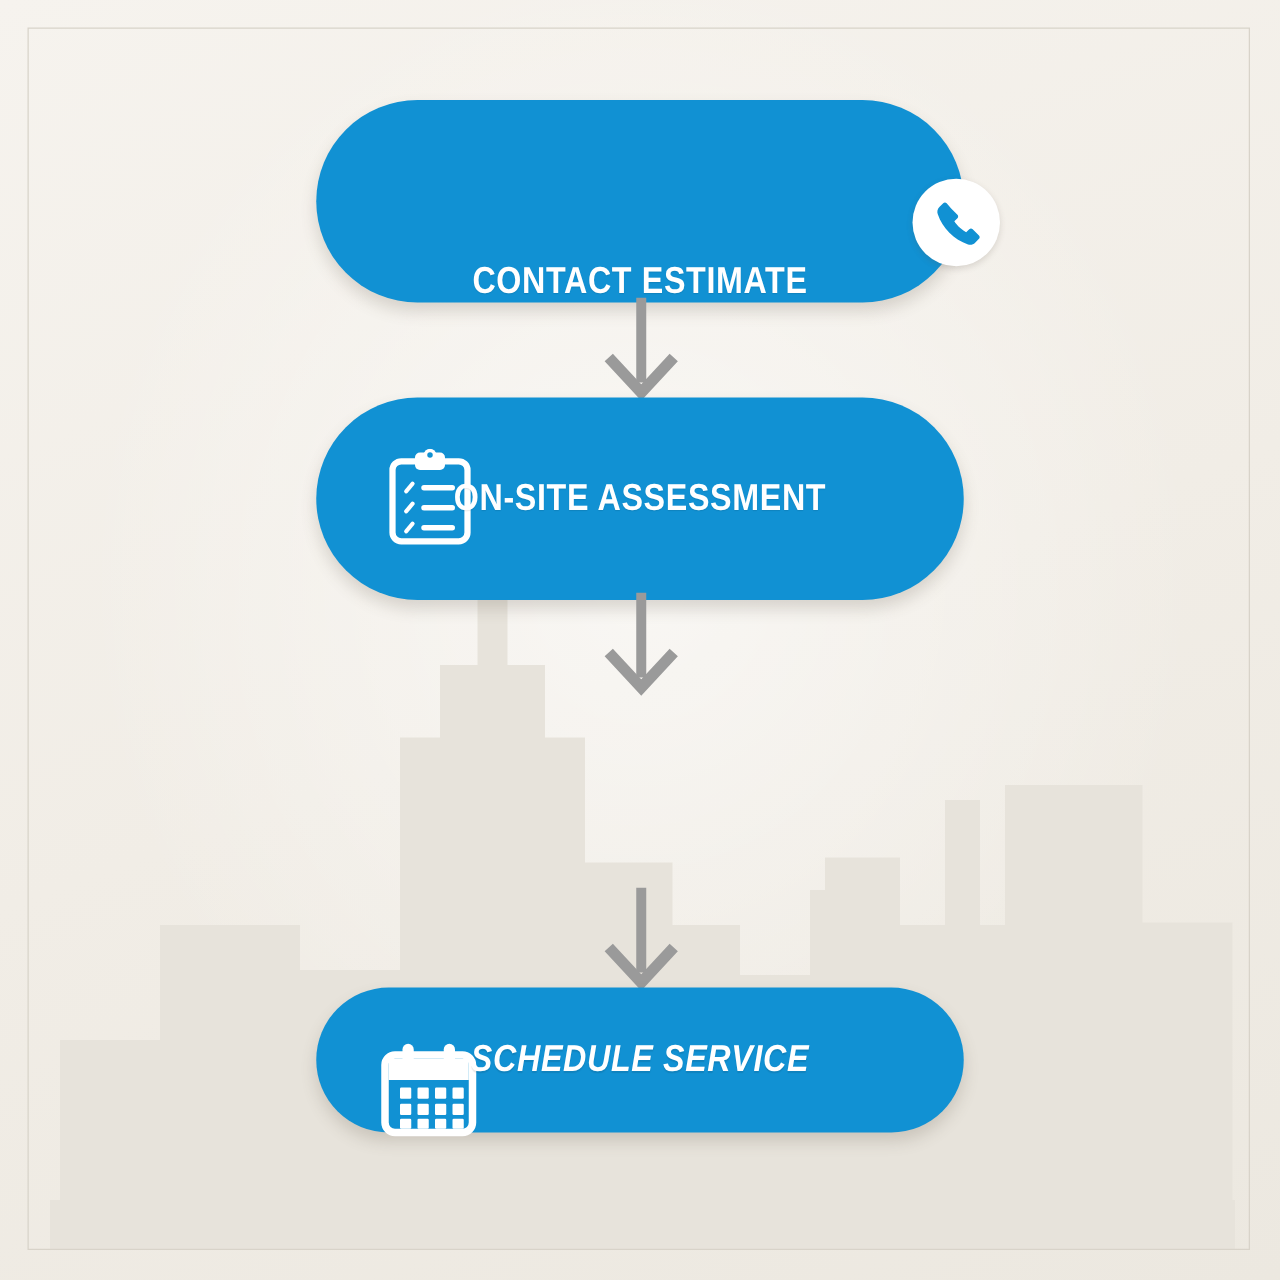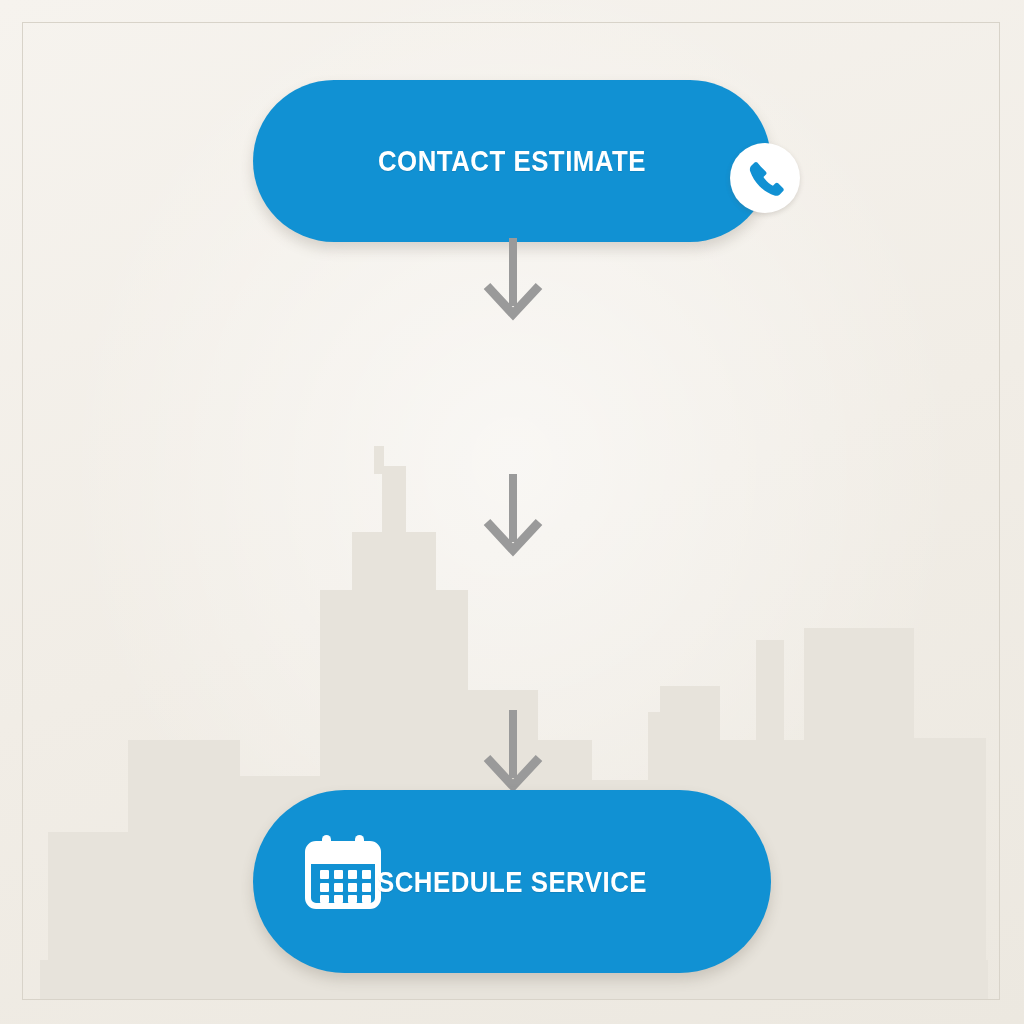--- a/index.html
+++ b/index.html
@@ -110,24 +110,24 @@
   .badge svg { display: block; }
 
   
   .connector {
     position: absolute;
     width: 64px;
   }
   .connector svg { display: block; width: 100%; height: 100%; }
 
   
-  #step-1 { left: 253px; top: 80px;  width: 518px; height: 162px; }
+  #step-1 { left: 253px; top: 80px;  width: 518px; height: 162px; align-items: flex-end; }
   #step-2 { left: 253px; top: 318px; width: 518px; height: 162px; }
   #step-3 { left: 253px; top: 554px; width: 518px; height: 162px; }
-  #step-4 { left: 253px; top: 790px; width: 518px; height: 183px; }
+  #step-4 { left: 253px; top: 790px; width: 518px; height: 116px; font-style: italic; }
 
   #badge-1 { left: 477px; top: 63px; }
 
   #icon-2 { left: 55px; top: 41px; }
   #icon-3 { left: 55px; top: 41px; }
   #icon-4 { left: 50px; top: 43px; }
 
   #connector-1 { left: 481px; top: 238px; height: 88px; }
   #connector-2 { left: 481px; top: 474px; height: 88px; }
   #connector-3 { left: 481px; top: 710px; height: 88px; }
@@ -189,20 +189,40 @@
 
     <div class="connector" id="connector-1">
       <span>
         <svg viewBox="0 0 64 88" xmlns="http://www.w3.org/2000/svg">
           <rect x="28" y="0" width="8" height="68" fill="#9a9a9a"></rect>
           <path d="M6 48 L32 76 L58 48" fill="none" stroke="#9a9a9a" stroke-width="9" stroke-linecap="butt" stroke-linejoin="miter"></path>
         </svg>
       </span>
     </div>
 
+    <div class="step" id="step-2">
+      <div class="step-icon" id="icon-2">
+        <svg width="72" height="80" viewBox="0 0 72 80" xmlns="http://www.w3.org/2000/svg">
+
+          <rect x="6" y="10" width="60" height="64" rx="7" ry="7" fill="none" stroke="#ffffff" stroke-width="5"></rect>
+
+          <rect x="24" y="3" width="24" height="14" rx="4" ry="4" fill="#ffffff"></rect>
+          <circle cx="36" cy="5" r="5" fill="#ffffff"></circle>
+          <circle cx="36" cy="5" r="2.2" fill="#1191d3"></circle>
+
+          <path d="M17 34 L22 28" stroke="#ffffff" stroke-width="3.4" stroke-linecap="round" fill="none"></path>
+          <rect x="29" y="29" width="27" height="4.4" rx="2.2" fill="#ffffff"></rect>
+          <path d="M17 50 L22 44" stroke="#ffffff" stroke-width="3.4" stroke-linecap="round" fill="none"></path>
+          <rect x="29" y="45" width="27" height="4.4" rx="2.2" fill="#ffffff"></rect>
+          <path d="M17 66 L22 60" stroke="#ffffff" stroke-width="3.4" stroke-linecap="round" fill="none"></path>
+          <rect x="29" y="61" width="27" height="4.4" rx="2.2" fill="#ffffff"></rect>
+        </svg>
+      </div>
+      <div class="step-label">ON-SITE ASSESSMENT</div>
+    </div>
 
     <div class="connector" id="connector-2">
       <span>
         <svg viewBox="0 0 64 88" xmlns="http://www.w3.org/2000/svg">
           <rect x="28" y="0" width="8" height="68" fill="#9a9a9a"></rect>
           <path d="M6 48 L32 76 L58 48" fill="none" stroke="#9a9a9a" stroke-width="9" stroke-linecap="butt" stroke-linejoin="miter"></path>
         </svg>
       </span>
     </div>
 

